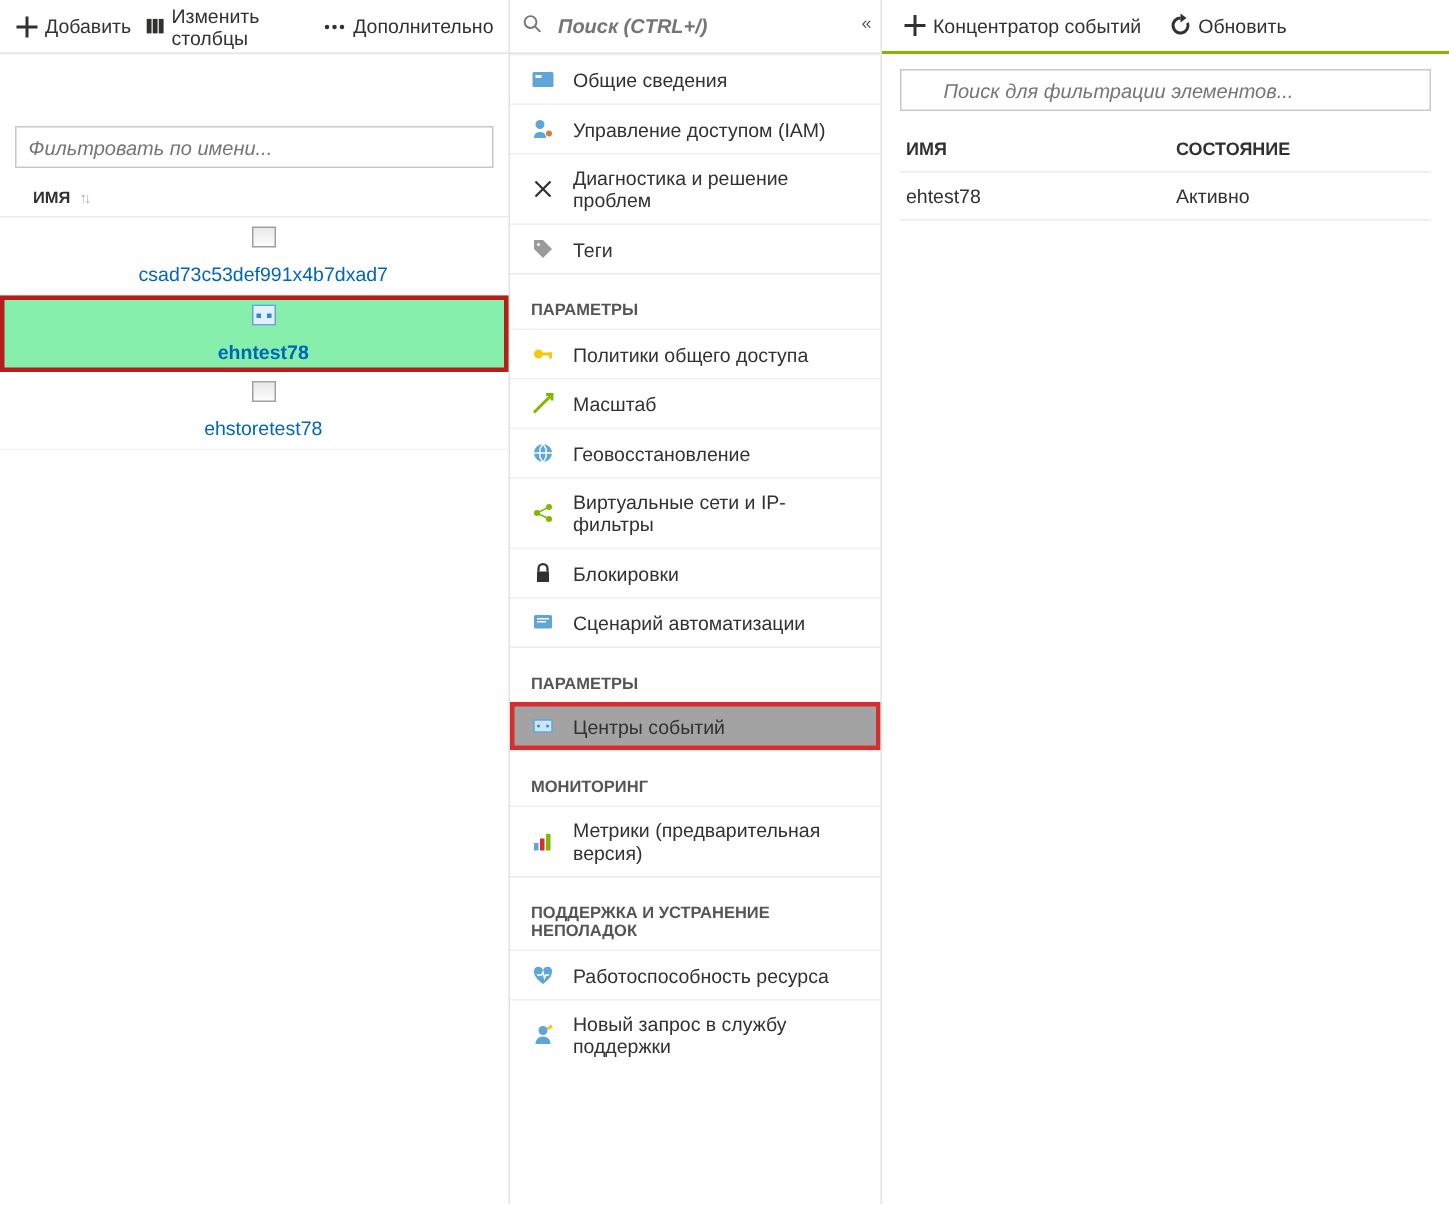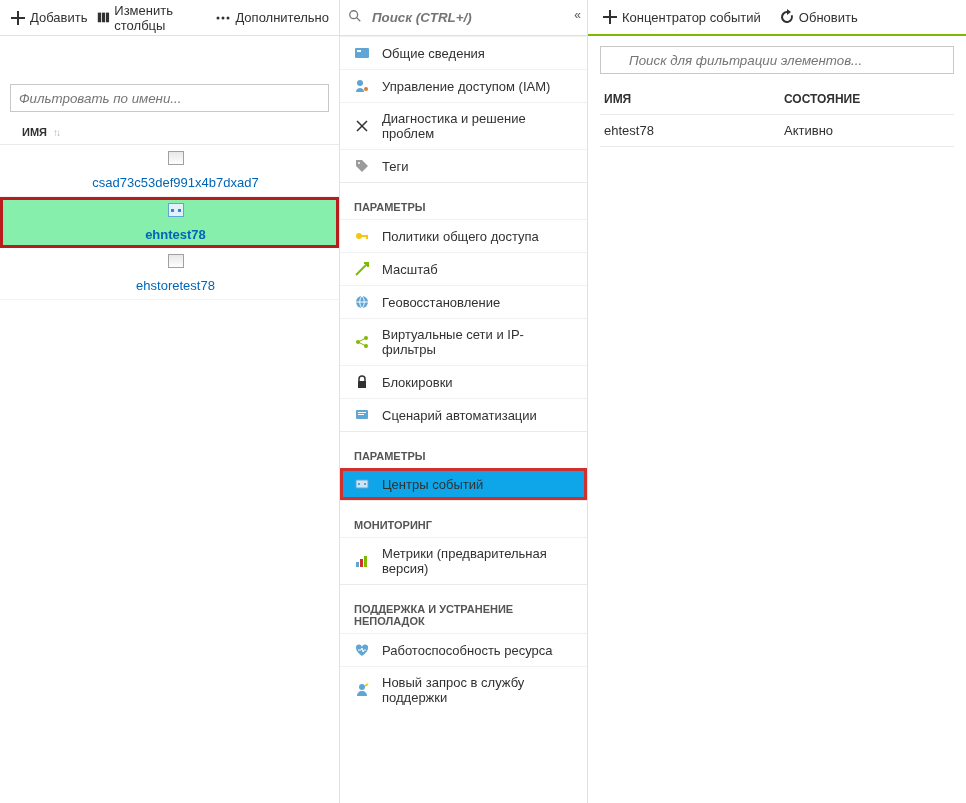--- a/index.html
+++ b/index.html
@@ -104,21 +104,21 @@
     padding: 18px 14px 6px 14px;
     border-top:1px solid #eaeaea;
   }
   .nav-item {
     display:flex; align-items:center; gap:12px;
     padding: 8px 14px;
     cursor:pointer;
     border-top:1px solid #f1f1f1;
   }
   .nav-item.selected {
-    background:#0ea5e9;
+    background:#a3a3a3;
     border:3px solid #d22f2f;
     padding:5px 11px;
   }
   .nav-ico { width:16px; height:16px; flex-shrink:0; display:flex; align-items:center; justify-content:center; }
   .nav-ico svg { width:16px; height:16px; }
 
   
   .right-toolbar {
     display:flex; align-items:center; gap:14px;
     height:36px; padding:0 12px; border-bottom:2px solid #7fba00;text-align:center;

